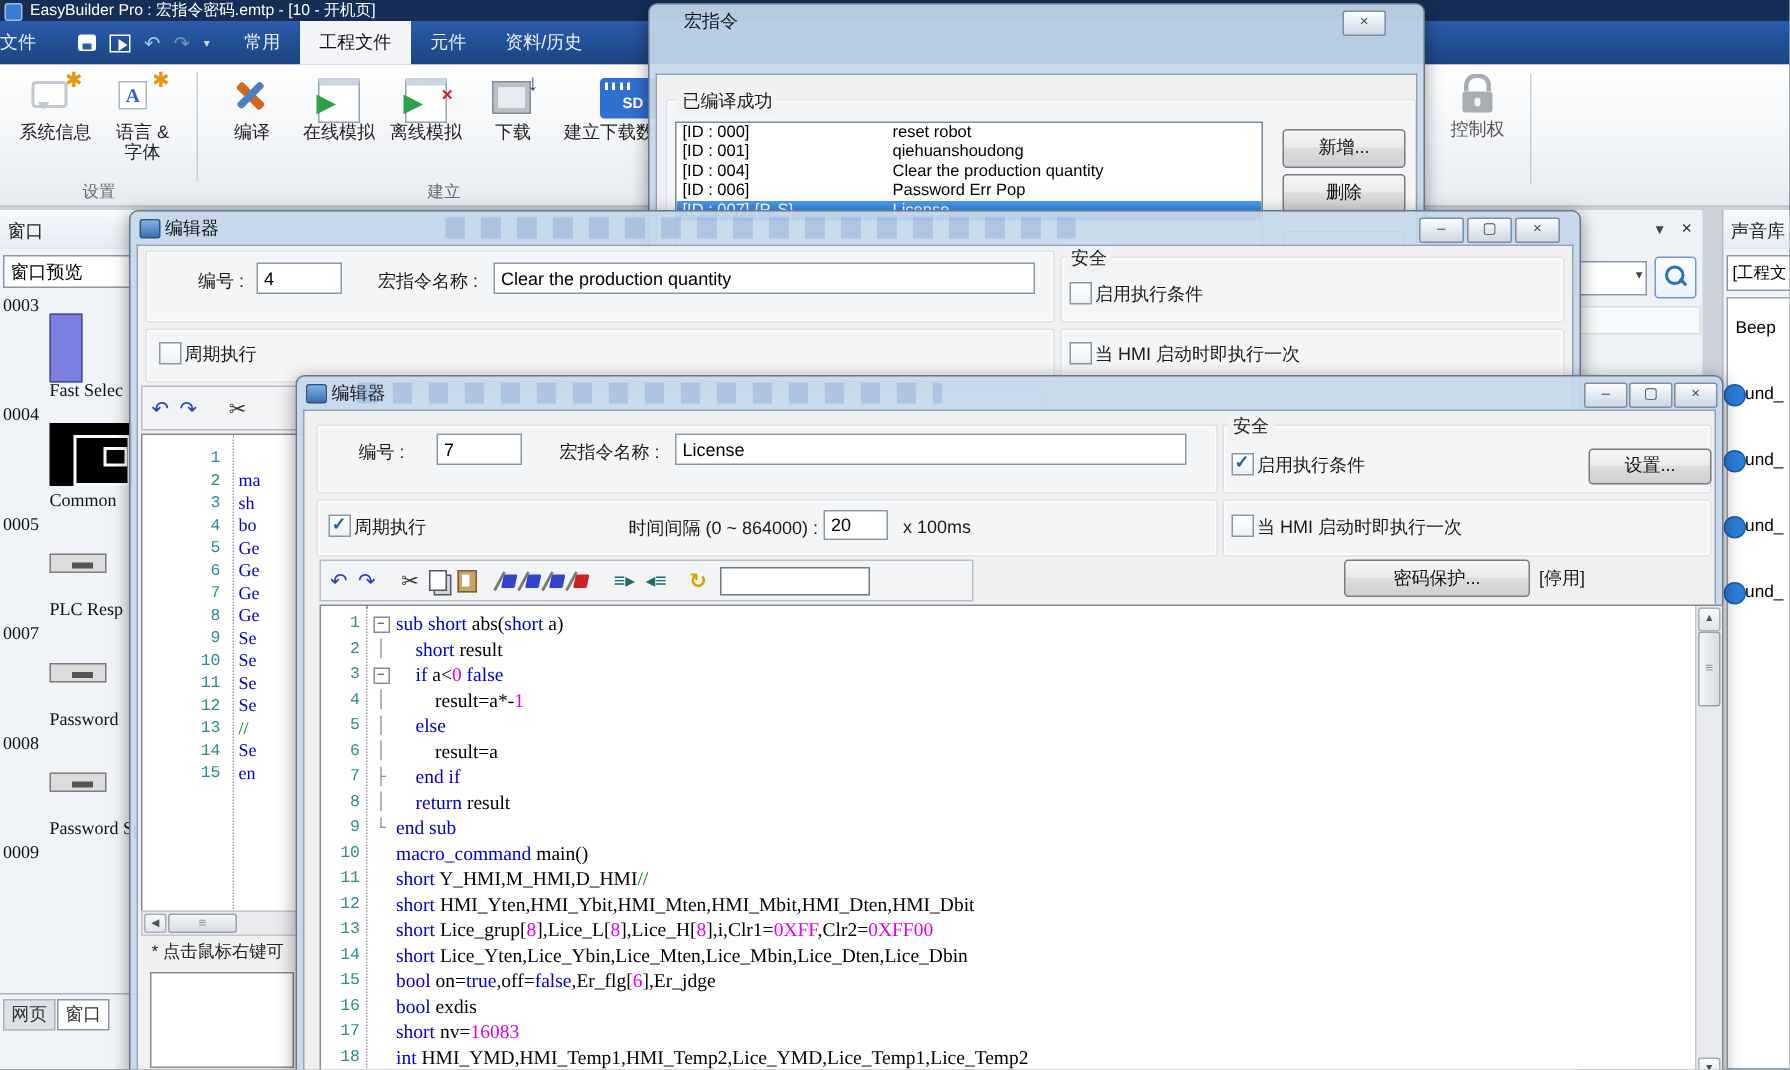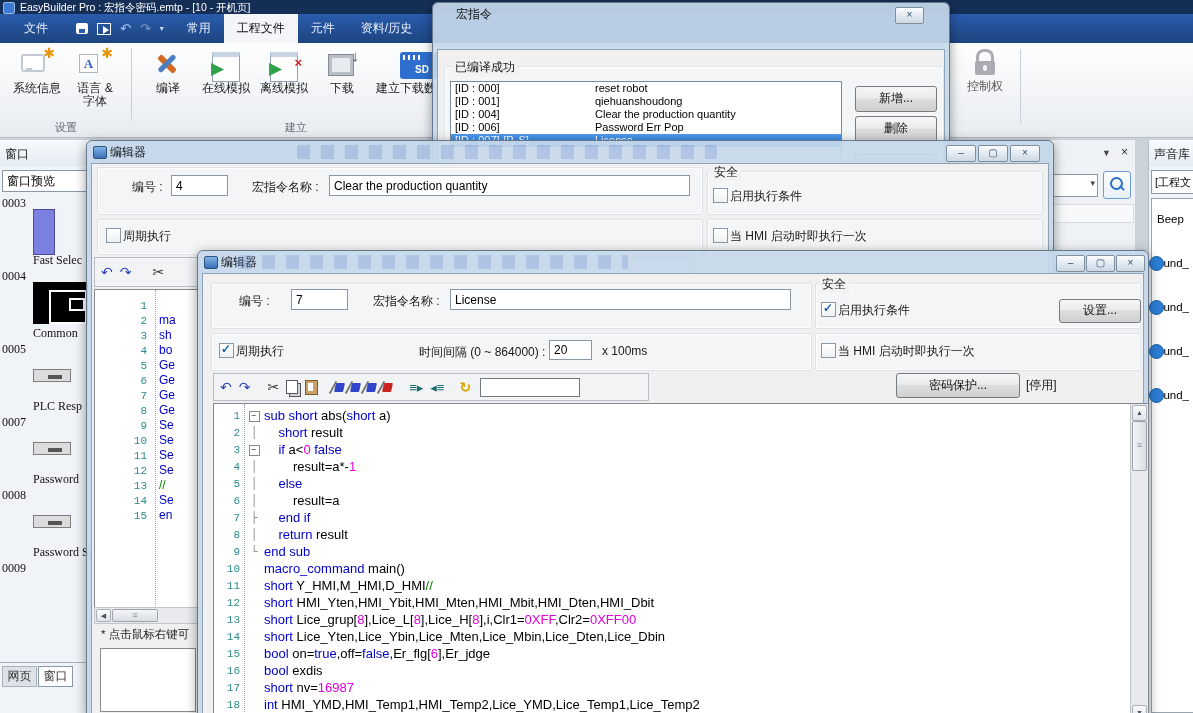--- a/index.html
+++ b/index.html
@@ -8,21 +8,21 @@
         -webkit-font-smoothing:antialiased;}
   
   .titlebar{position:absolute;left:0;top:0;width:1193px;height:14px;background:#142e56;color:#fff;
             font-size:10.5px;line-height:14px;white-space:nowrap;}
   .appicon{position:absolute;left:3px;top:2px;width:10px;height:10px;background:#3a7bd5;border:1px solid #9db9e0;border-radius:2px;}
   .titletext{position:absolute;left:20px;top:0;}
   .menubar{position:absolute;left:0;top:14px;width:1193px;height:29px;background:linear-gradient(#2a5cad,#1c447f);
            display:flex;align-items:stretch;color:#e9effa;font-size:12px;}
   .mtab{padding:6px 13px 0 13px;cursor:default;}
   .mtab.on{background:#f3f5f8;color:#111;}
-  .mfile{padding:6px 16px 0 24px;}
+  .mfile{padding:6px 16px 0 0;}
   .qa{display:flex;align-items:center;gap:9px;padding:0 10px 0 12px;}
   .q-save{width:12px;height:11px;background:#fff;border-radius:2px;position:relative;}
   .q-save:after{content:"";position:absolute;left:3px;bottom:1px;width:6px;height:4px;background:#2a5cad;}
   .q-export{width:12px;height:10px;border:1px solid #fff;position:relative;}
   .q-export:after{content:"";position:absolute;right:-3px;top:2px;border:4px solid transparent;border-left:6px solid #fff;}
   .q-undo{color:#a9c8f2;font-size:13px;line-height:13px;}
   .q-redo{color:#7d93bd;font-size:13px;line-height:13px;}
   .q-more{color:#cfdcf0;font-size:8px;}
   
   .ribbon{position:absolute;left:0;top:43px;width:1193px;height:94px;
@@ -91,21 +91,21 @@
   .t-ind{font-size:13px;color:#1a6b6b;font-weight:bold;}
   .t-rep{font-size:14px;color:#d4a500;font-weight:bold;}
   .tsearch{background:#fff;border:1px solid #707880;height:19px;box-sizing:border-box;}
   .codearea{position:absolute;background:#fff;border:1px solid #828790;overflow:hidden;}
   .gsep{position:absolute;top:0;bottom:0;border-left:1px dotted #9aa0a6;}
   .crow{position:relative;}
   .ln{position:absolute;text-align:right;font-family:"Liberation Mono","DejaVu Sans Mono",monospace;color:#2e8b8b;}
   .fold{position:absolute;font-family:"DejaVu Sans Mono",monospace;color:#8a9096;text-align:center;}
   .fbox{display:inline-block;width:9px;height:9px;border:1px solid #848b92;background:#fff;
         font:8px/8px "DejaVu Sans Mono",monospace;color:#333;text-align:center;vertical-align:1px;}
-  .ct{position:absolute;top:0;white-space:pre;color:#000;font-family:Liberation Sans, sans-serif;}
+  .ct{position:absolute;top:0;white-space:pre;color:#000;font-family:Liberation Serif, serif;}
   .c-kw{color:#0000c8;}
   .c-num{color:#e000e0;}
   .c-com{color:#008000;}
   
   .vscroll{position:absolute;right:0;top:0;bottom:0;width:17px;background:#e8eaed;border-left:1px solid #c2c6cc;}
   .sbtn{position:absolute;left:1px;right:1px;height:14px;background:linear-gradient(#fbfbfc,#dfe3e8);border:1px solid #aab0b8;
         color:#4a5560;font-size:7px;text-align:center;line-height:13px;border-radius:2px;}
   .sthumb{position:absolute;left:1px;right:1px;background:linear-gradient(90deg,#f4f5f7,#d9dde2);border:1px solid #9aa2ac;border-radius:2px;}
   .sthumb:after{content:"≡";display:block;text-align:center;color:#8a929c;font-size:9px;line-height:inherit;}
   .hscroll{position:absolute;background:#e8eaed;border:1px solid #c2c6cc;}
@@ -596,21 +596,21 @@
             <span class="ct" style="left: 50px; font-size: 13px; line-height: 17px;"><span class="c-kw">bool</span> on=<span class="c-kw">true</span>,off=<span class="c-kw">false</span>,Er_flg[<span class="c-num">6</span>],Er_jdge</span>
           </div>
           <div class="crow" style="height: 17px;">
             <span class="ln" style="left: 0px; width: 26px; top: 3px; font-size: 11px;">16</span>
             <span class="fold" style="left: 32px; width: 16px; top: 2px; font-size: 11px;"></span>
             <span class="ct" style="left: 50px; font-size: 13px; line-height: 17px;"><span class="c-kw">bool</span> exdis</span>
           </div>
           <div class="crow" style="height: 17px;">
             <span class="ln" style="left: 0px; width: 26px; top: 3px; font-size: 11px;">17</span>
             <span class="fold" style="left: 32px; width: 16px; top: 2px; font-size: 11px;"></span>
-            <span class="ct" style="left: 50px; font-size: 13px; line-height: 17px;"><span class="c-kw">short</span> nv=<span class="c-num">16987</span></span>
+            <span class="ct" style="left: 50px; font-size: 13px; line-height: 17px;"><span class="c-kw">short</span> nv=<span class="c-num">16083</span></span>
           </div>
           <div class="crow" style="height: 17px;">
             <span class="ln" style="left: 0px; width: 26px; top: 3px; font-size: 11px;">18</span>
             <span class="fold" style="left: 32px; width: 16px; top: 2px; font-size: 11px;"></span>
             <span class="ct" style="left: 50px; font-size: 13px; line-height: 17px;"><span class="c-kw">int</span> HMI_YMD,HMI_Temp1,HMI_Temp2,Lice_YMD,Lice_Temp1,Lice_Temp2</span>
           </div>
         </div>
       <div class="vscroll">
         <span class="sbtn" style="top:1px;">▲</span>
         <span class="sthumb" style="top:17px;height:48px;line-height:46px;"></span>

